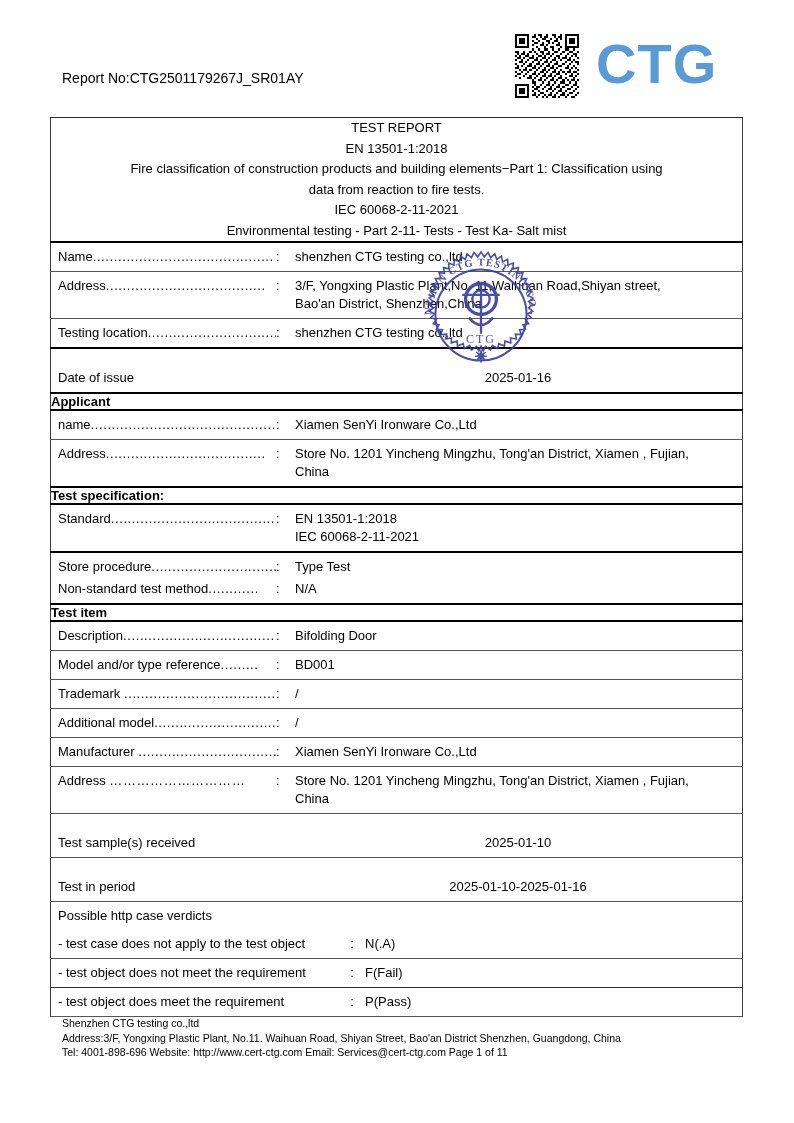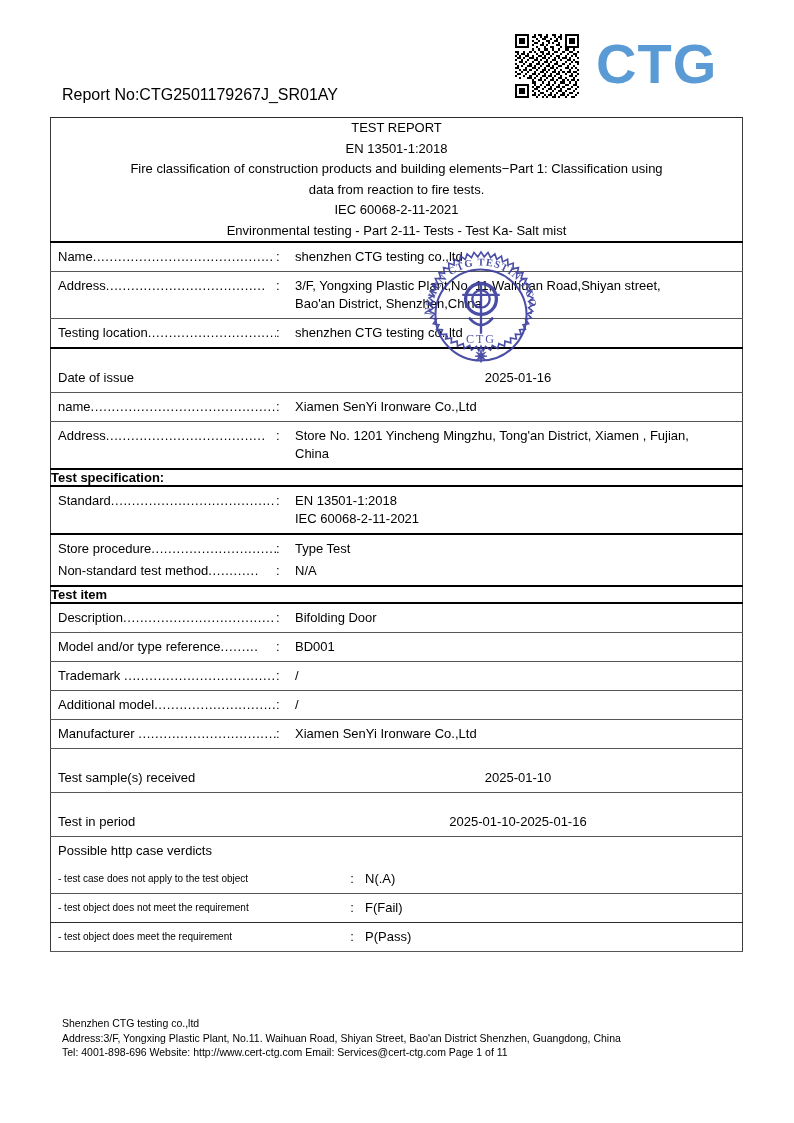--- a/index.html
+++ b/index.html
@@ -23,22 +23,22 @@
   .header {
     position: absolute;
     left: 0;
     top: 0;
     width: 794px;
     height: 110px;
   }
   .report-no {
     position: absolute;
     left: 62px;
-    top: 86px;
-    font-size: 16px;
+    top: 70px;
+    font-size: 14px;
     white-space: nowrap;
   }
   .qr {
     position: absolute;
     left: 513px;
     top: 32px;
     width: 68px;
     height: 68px;
   }
   .logo-ctg {
@@ -143,21 +143,21 @@
   }
 
   
   .verdict-inner {
     display: flex;
     align-items: flex-start;
     padding: 5px 0 5px 7px;
   }
   .verdict-txt {
     flex: 0 0 auto;
-    font-size: 10px;
+    font-size: 13px;
     line-height: 18px;
   }
   .verdict-colon {
     flex: 0 0 auto;
     text-align: center;
     font-size: 13px;
     line-height: 18px;
   }
   .verdict-val {
     flex: 1 1 auto;
@@ -528,20 +528,23 @@
 
       <tr>
         <td style="border-top:2.2px solid #000000">
           <div class="plain-inner">
             <div class="plain-lbl">Date of issue</div>
             <div class="plain-val">2025-01-16</div>
           </div>
         </td>
       </tr>
 
+      <tr>
+        <td class="sec-head">Applicant</td>
+      </tr>
 
       <tr>
         <td>
           <div class="row-inner">
             <div class="lbl"><span>name</span><span class="dots">............................................</span></div>
             <div class="colon">:</div>
             <div class="val">
               <span class="v-line">Xiamen SenYi Ironware Co.,Ltd</span>
             </div>
           </div>
@@ -654,20 +657,32 @@
           <div class="row-inner">
             <div class="lbl"><span>Manufacturer </span><span class="dots">.................................</span></div>
             <div class="colon">:</div>
             <div class="val">
               <span class="v-line">Xiamen SenYi Ironware Co.,Ltd</span>
             </div>
           </div>
         </td>
       </tr>
 
+      <tr>
+        <td>
+          <div class="row-inner">
+            <div class="lbl"><span>Address </span><span class="dots">…………………………</span></div>
+            <div class="colon">:</div>
+            <div class="val">
+              <span class="v-line">Store No. 1201 Yincheng Mingzhu, Tong'an District, Xiamen , Fujian,</span>
+              <span class="v-line">China</span>
+            </div>
+          </div>
+        </td>
+      </tr>
 
       <tr>
         <td style="border-top:1.4px solid #333333">
           <div class="plain-inner">
             <div class="plain-lbl">Test sample(s) received</div>
             <div class="plain-val">2025-01-10</div>
           </div>
         </td>
       </tr>
 

